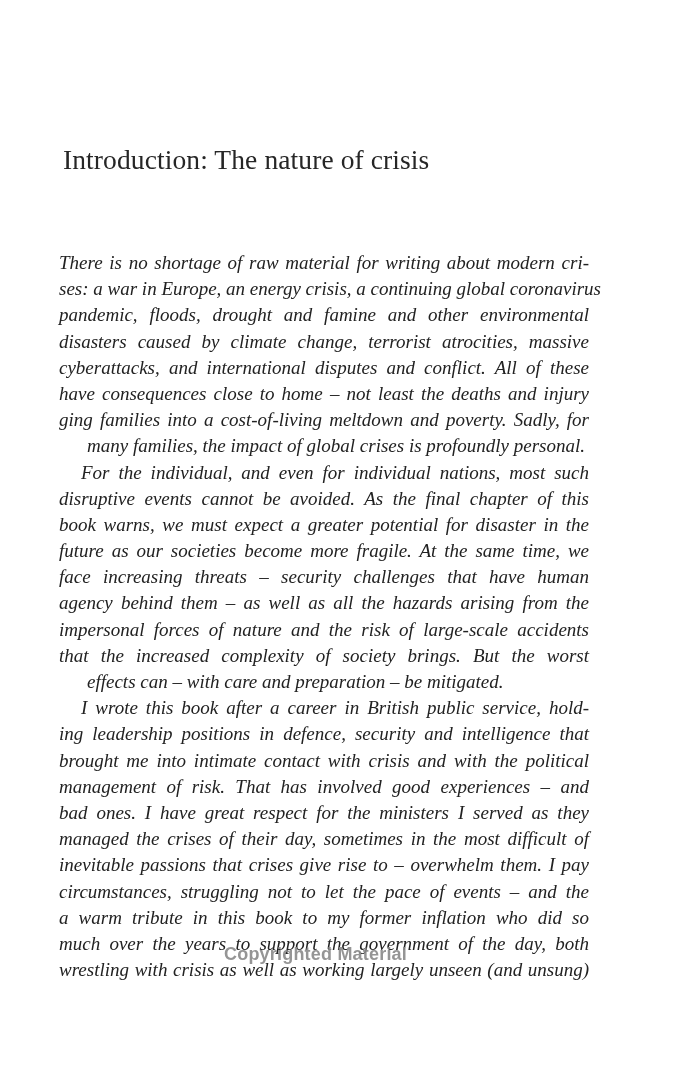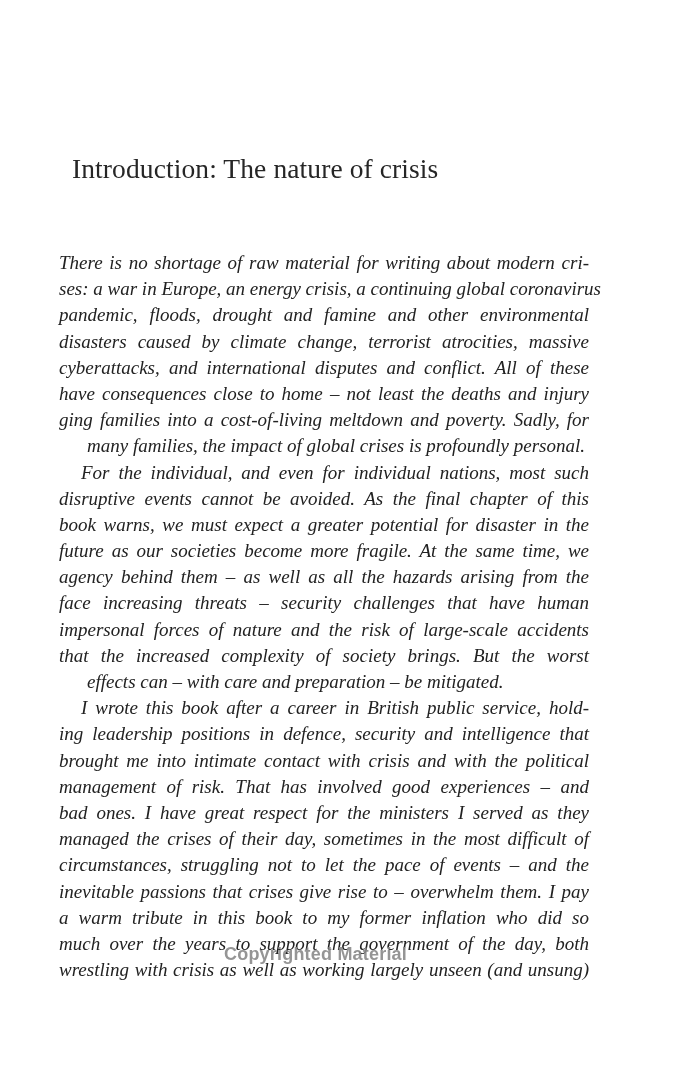--- a/index.html
+++ b/index.html
@@ -17,21 +17,21 @@
     }
     .page {
       position: absolute;
       left: 0; top: 0;
       width: 675px; height: 1080px;
     }
     .chapter-title {
       position: absolute;
       left: 59px;
       top: 140px;
-      margin: 13px;
+      margin: 4px;
       font-size: 27.5px;
       font-weight: normal;
       letter-spacing: 0.1px;
       color: #262626;
       white-space: nowrap;
     }
     .body-text {
       position: absolute;
       left: 59px;
       top: 250px;
@@ -86,36 +86,36 @@
       <span class="line">have consequences close to home – not least the deaths and injury</span>
       <span class="line">ging families into a cost-of-living meltdown and poverty. Sadly, for</span>
       <span class="line last">many families, the impact of global crises is profoundly personal.</span>
     </div>
 
     <div class="paragraph">
       <span class="line indent">For the individual, and even for individual nations, most such</span>
       <span class="line">disruptive events cannot be avoided. As the final chapter of this</span>
       <span class="line">book warns, we must expect a greater potential for disaster in the</span>
       <span class="line">future as our societies become more fragile. At the same time, we</span>
+      <span class="line">face increasing threats – security challenges that have human</span>
       <span class="line">agency behind them – as well as all the hazards arising from the</span>
-      <span class="line">face increasing threats – security challenges that have human</span>
       <span class="line">impersonal forces of nature and the risk of large-scale accidents</span>
       <span class="line">that the increased complexity of society brings. But the worst</span>
       <span class="line last">effects can – with care and preparation – be mitigated.</span>
     </div>
 
     <div class="paragraph">
       <span class="line indent">I wrote this book after a career in British public service, hold-</span>
       <span class="line">ing leadership positions in defence, security and intelligence that</span>
       <span class="line">brought me into intimate contact with crisis and with the political</span>
       <span class="line">management of risk. That has involved good experiences – and</span>
       <span class="line">bad ones. I have great respect for the ministers I served as they</span>
       <span class="line">managed the crises of their day, sometimes in the most difficult of</span>
+      <span class="line">inevitable passions that crises give rise to – overwhelm them. I pay</span>
       <span class="line">circumstances, struggling not to let the pace of events – and the</span>
-      <span class="line">inevitable passions that crises give rise to – overwhelm them. I pay</span>
       <span class="line">a warm tribute in this book to my former inflation who did so</span>
       <span class="line">much over the years to support the government of the day, both</span>
       <span class="line">wrestling with crisis as well as working largely unseen (and unsung)</span>
     </div>
 
   </div>
 
   <div class="watermark">Copyrighted Material</div>
 
 </div>

